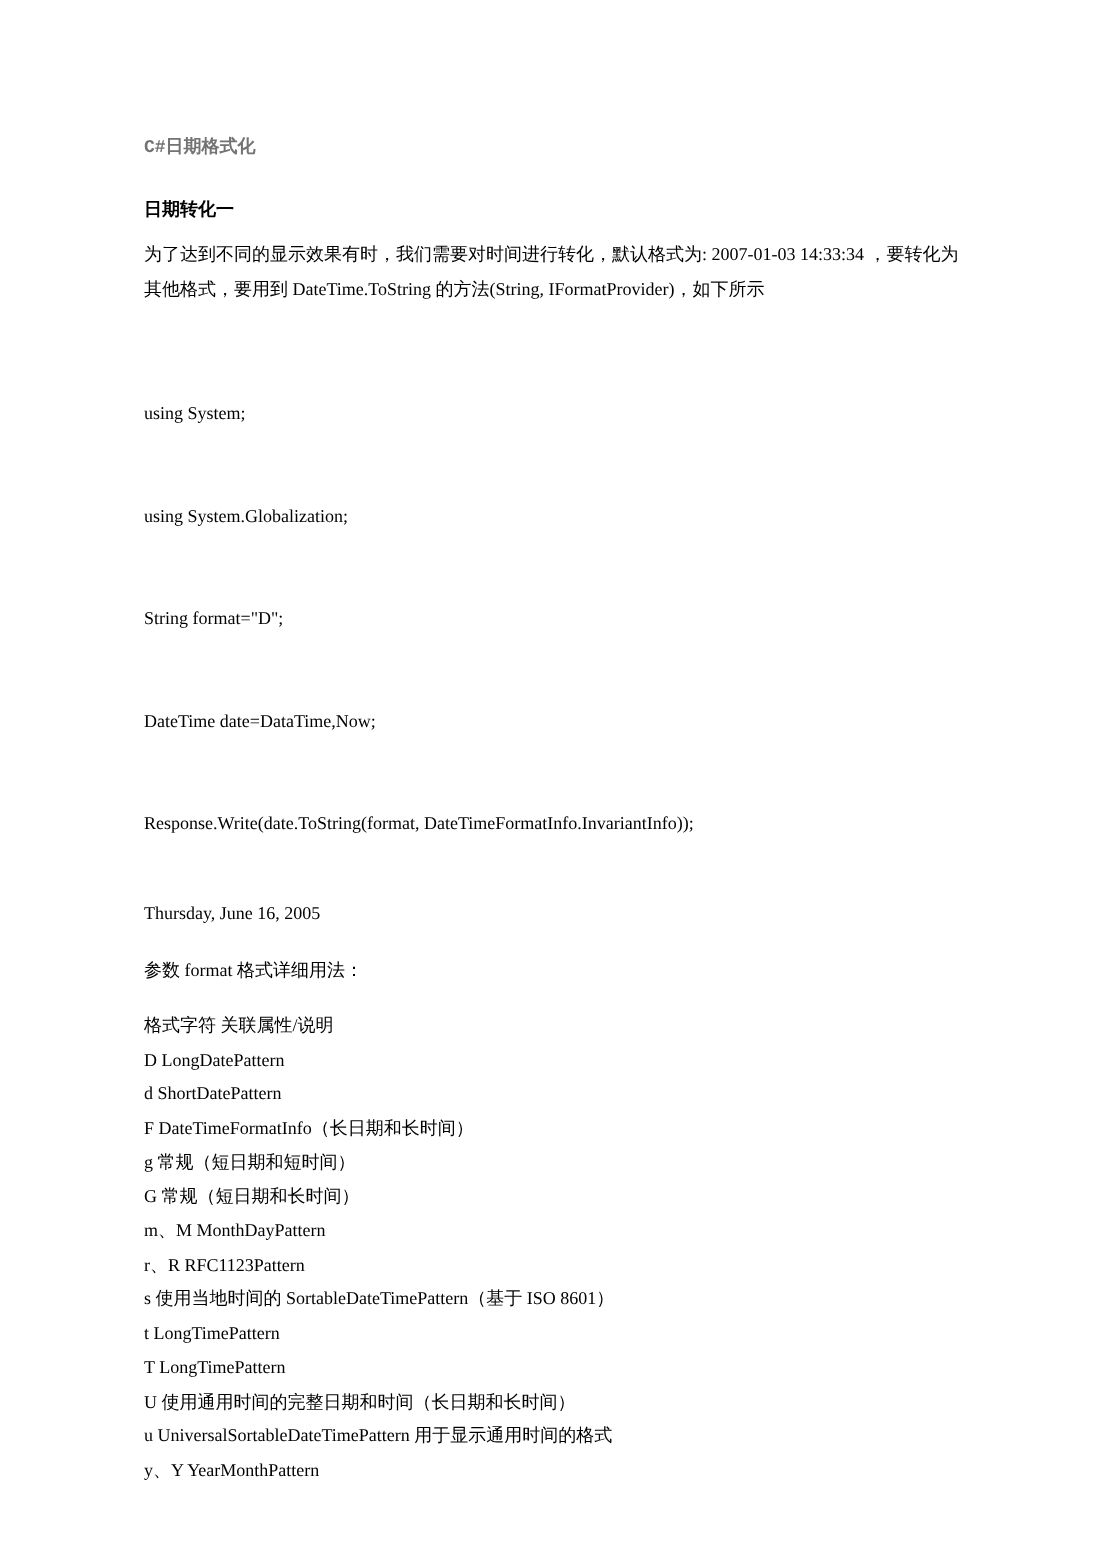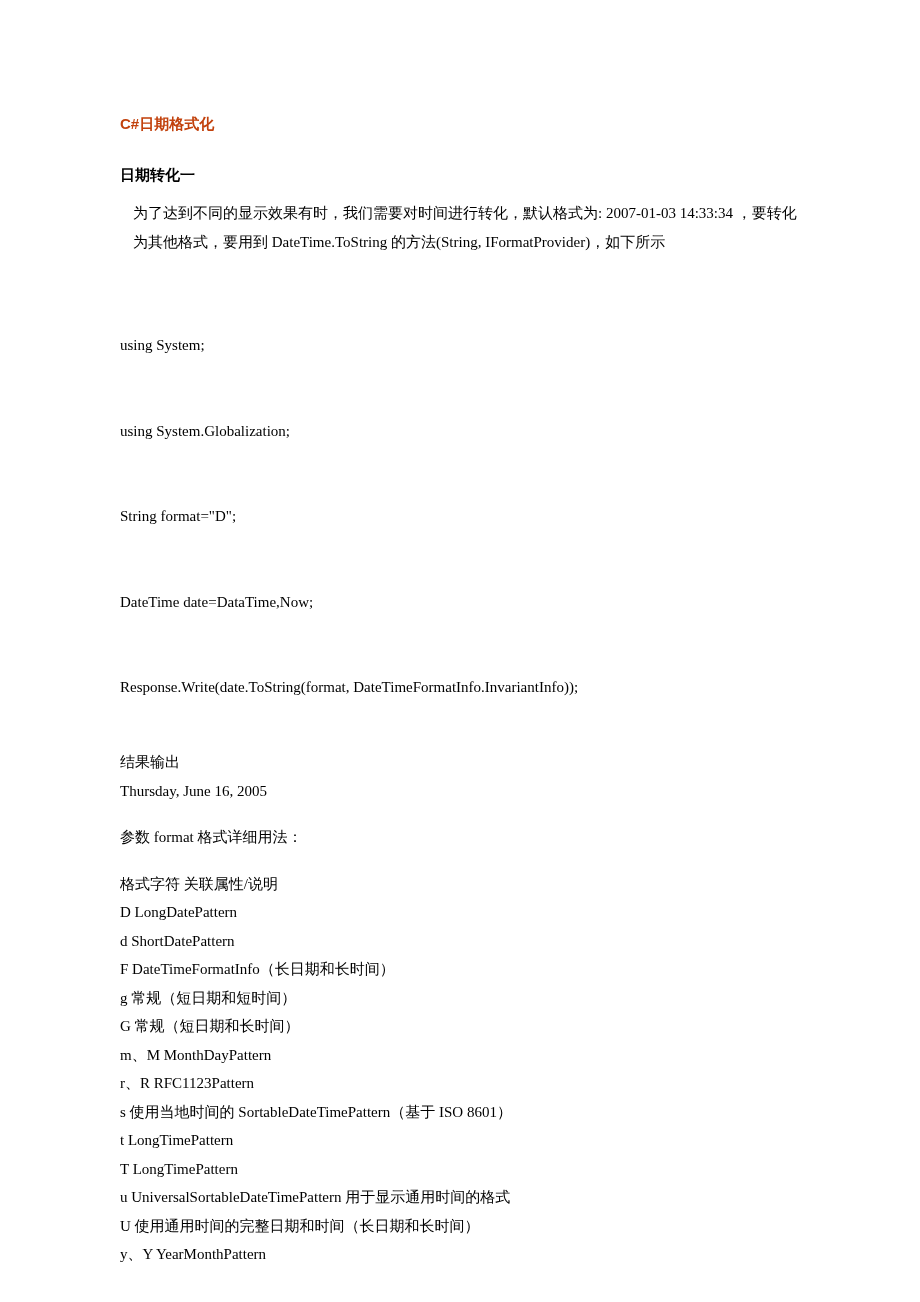--- a/index.html
+++ b/index.html
@@ -7,33 +7,32 @@
       font-size: 15px;
       line-height: 1.9;
       color: #000;
       background: #fff;
       margin: 0;
       padding: 110px 120px 60px 120px;
       width: 920px;
       box-sizing: border-box;
     }
     .title-link {
-      color: #c2410c;
+      color: #737373;
       font-weight: bold;
-      font-family: Liberation Sans, sans-serif;
+      font-family: Liberation Mono, monospace;
     }
     .heading {
       font-weight: bold;
       margin-top: 22px;
       margin-bottom: 10px;
     }
     .para {
       margin-top: 0;
       margin-bottom: 0;
-      margin-left: 13px;
     }
     .block {
       margin-top: 18px;
       margin-bottom: 0;
     }
     .mono {
       font-family: Liberation Serif, serif;
       white-space: pre-wrap;
     }
     .line {
@@ -51,34 +50,33 @@
 
 <div class="block mono">
   <span class="line">using System;</span>
   <span class="line">using System.Globalization;</span>
   <span class="line">String format="D";</span>
   <span class="line">DateTime date=DataTime,Now;</span>
   <span class="line">Response.Write(date.ToString(format, DateTimeFormatInfo.InvariantInfo));</span>
 </div>
 
 <div class="block">
-  <span class="line">结果输出</span>
   <span class="line mono">Thursday, June 16, 2005</span>
 </div>
 
 <div class="block">参数 format 格式详细用法：</div>
 
 <div class="block">
   <span class="line">格式字符 关联属性/说明</span>
   <span class="line mono">D LongDatePattern</span>
   <span class="line mono">d ShortDatePattern</span>
   <span class="line mono">F DateTimeFormatInfo（长日期和长时间）</span>
   <span class="line mono">g 常规（短日期和短时间）</span>
   <span class="line mono">G 常规（短日期和长时间）</span>
   <span class="line mono">m、M MonthDayPattern</span>
   <span class="line mono">r、R RFC1123Pattern</span>
   <span class="line mono">s 使用当地时间的 SortableDateTimePattern（基于 ISO 8601）</span>
   <span class="line mono">t LongTimePattern</span>
   <span class="line mono">T LongTimePattern</span>
+  <span class="line mono">U 使用通用时间的完整日期和时间（长日期和长时间）</span>
   <span class="line mono">u UniversalSortableDateTimePattern 用于显示通用时间的格式</span>
-  <span class="line mono">U 使用通用时间的完整日期和时间（长日期和长时间）</span>
   <span class="line mono">y、Y YearMonthPattern</span>
 </div>
 
 </body></html>

